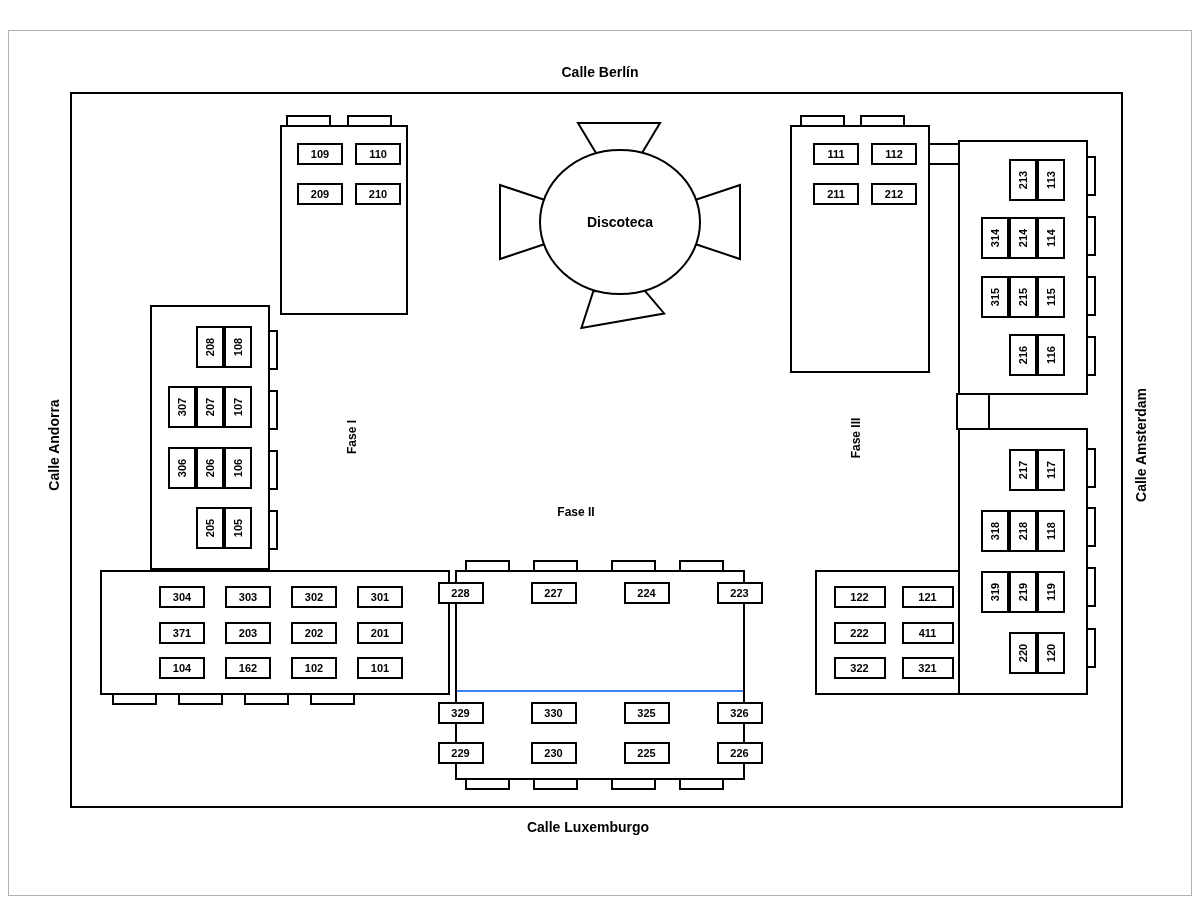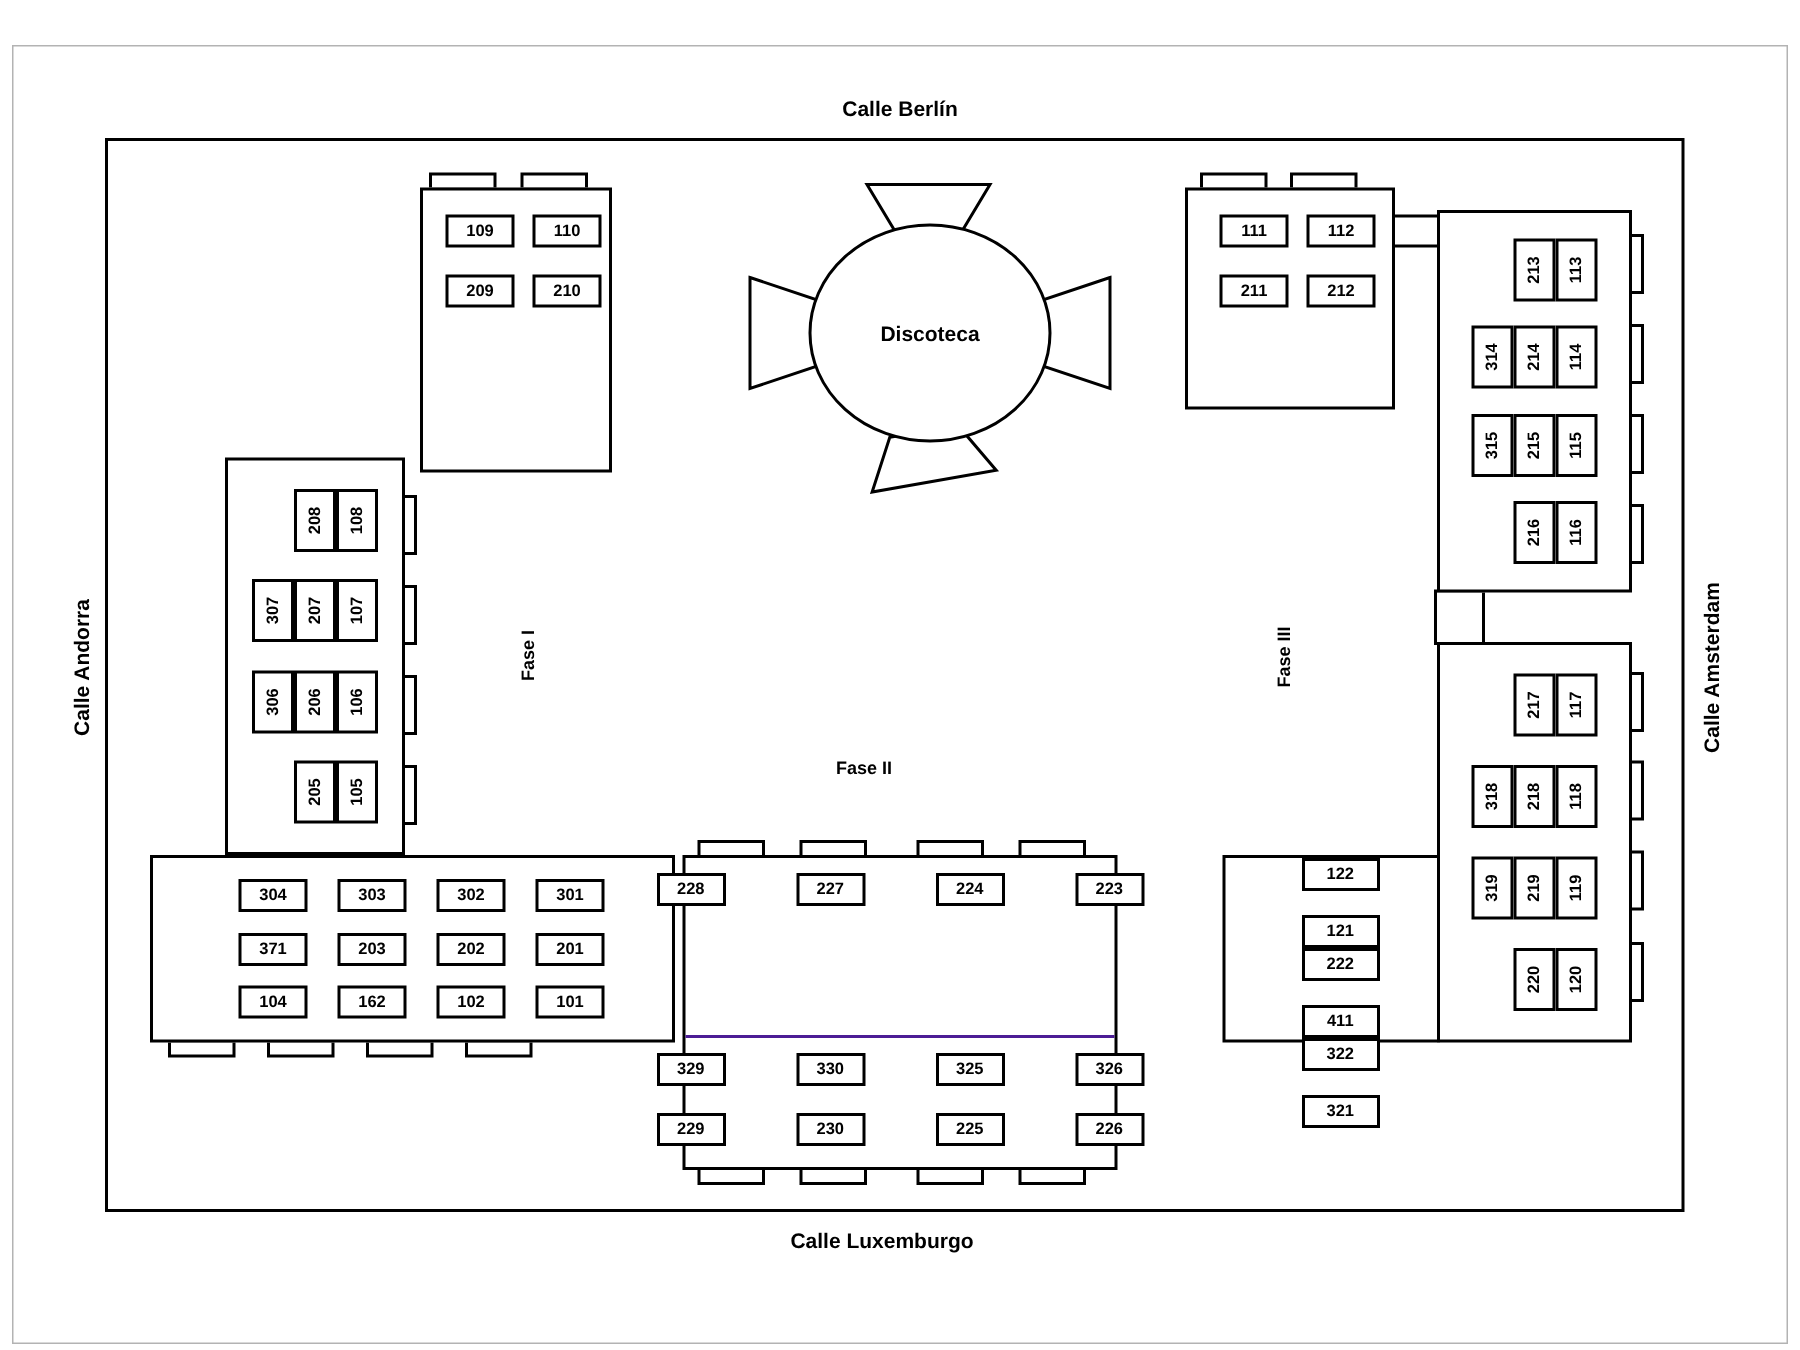--- a/index.html
+++ b/index.html
@@ -25,47 +25,47 @@
   .stall-grid.fill { height:100%; }
   .stall-row { display:flex; }
   .stall { border:2px solid #000; background:#fff; display:flex; align-items:center; justify-content:center;
            font-weight:bold; font-size:11px; width:46px; height:22px; }
   .stall.empty { border-color:transparent; background:transparent; }
   .v-stall .stall { width:28px; height:42px; }
   .v-stall .stall span { transform:rotate(-90deg); white-space:nowrap; }
 
   
   #b-top-left  { left:280px; top:125px; width:128px; height:190px; }
-  #b-top-right { left:790px; top:125px; width:140px; height:148px; }
+  #b-top-right { left:790px; top:125px; width:140px; height:248px; }
   #b-top-left .stall-grid, #b-top-right .stall-grid { justify-content:flex-start; gap:18px; padding-top:16px; }
   #b-top-left .stall-row, #b-top-right .stall-row { gap:12px; padding-left:10px; }
 
   
   #b-left-mid  { left:150px; top:305px; width:120px; height:265px; }
   #b-left-mid .stall-grid { justify-content:space-evenly; }
   #b-left-mid .stall-row { justify-content:space-between; padding:0 8px; }
 
   #b-right-up  { left:958px; top:140px; width:130px; height:255px; }
   #b-right-low { left:958px; top:428px; width:130px; height:267px; }
   #b-right-up .stall-grid, #b-right-low .stall-grid { justify-content:space-evenly; }
   #b-right-up .stall-row, #b-right-low .stall-row { justify-content:space-between; padding:0 10px; }
 
   
   #b-bottom-left { left:100px; top:570px; width:350px; height:125px; }
   #b-bottom-left .stall-grid { justify-content:space-evenly; }
   #b-bottom-left .stall-row { gap:20px; padding-left:12px; }
 
   #b-center { left:455px; top:570px; width:290px; height:210px; }
   #b-center .center-top { height:118px; padding-top:10px; }
-  #b-center .center-bottom { height:88px; border-top:2px solid #4c1d95; padding-top:10px; gap:18px; }
+  #b-center .center-bottom { height:88px; border-top:2px solid #3b82f6; padding-top:10px; gap:18px; }
   #b-center .stall-row { justify-content:space-between; padding:0 12px;gap:47px; }
 
   #b-bottom-right { left:815px; top:570px; width:145px; height:125px; }
   #b-bottom-right .stall-grid { justify-content:space-evenly; }
-  #b-bottom-right .stall-row { gap:16px; padding-left:12px;flex-direction:column; }
+  #b-bottom-right .stall-row { gap:16px; padding-left:12px; }
   #b-bottom-right .stall { width:52px; }
 
   
   .disco { position:absolute; left:490px; top:115px; z-index:1; }
   .disco .shape { fill:#fff; stroke:#000; stroke-width:2; }
   .disco text { font-family:"Liberation Sans", sans-serif; font-weight:bold; font-size:14px; fill:#000; }
 </style>
 </head>
 <body>
 

